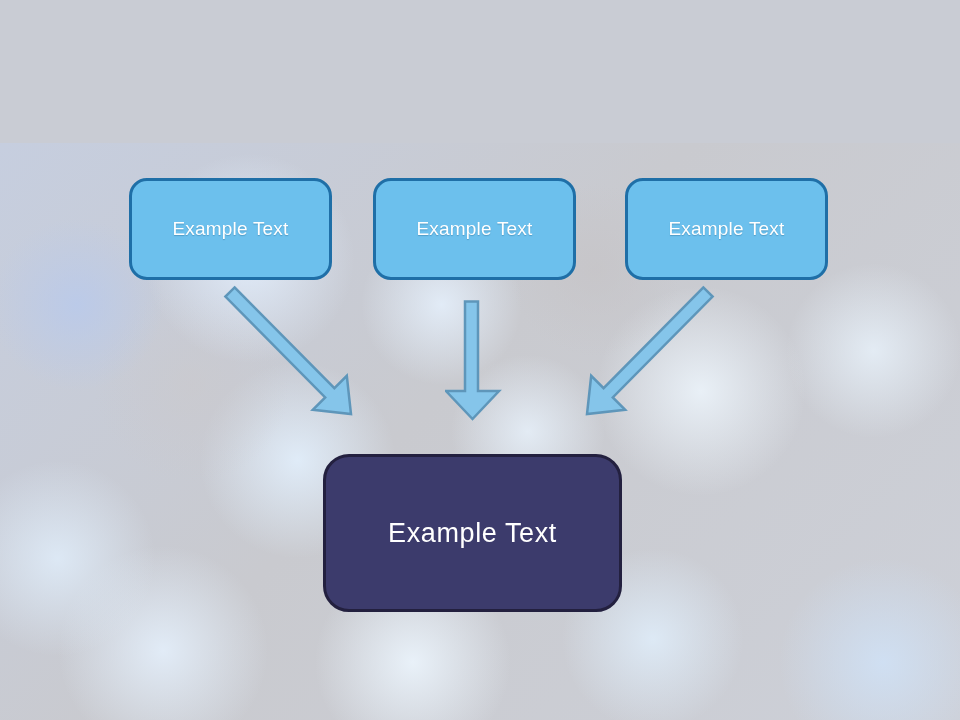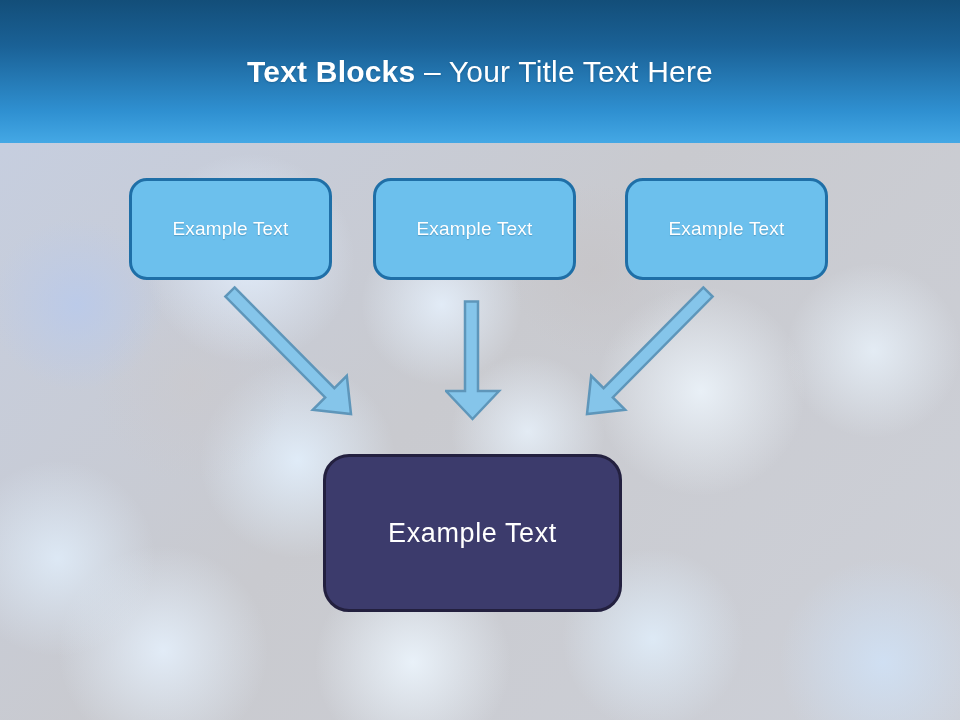--- a/index.html
+++ b/index.html
@@ -62,26 +62,20 @@
   }
   .result span{color:#ffffff;font-size:27px;letter-spacing:.6px;}
 </style>
 </head>
 <body>
 
 <div class="slide">
 
   <div class="bokeh"></div>
 
-  <header class="banner">
-    <h1>
-      <span class="t-bold">Text Blocks</span>
-      <span class="t-reg">– Your Title Text Here</span>
-    </h1>
-  </header>
 
   <div class="tbox tbox-1">
     <span>Example Text</span>
   </div>
   <div class="tbox tbox-2">
     <span>Example Text</span>
   </div>
   <div class="tbox tbox-3">
     <span>Example Text</span>
   </div>

